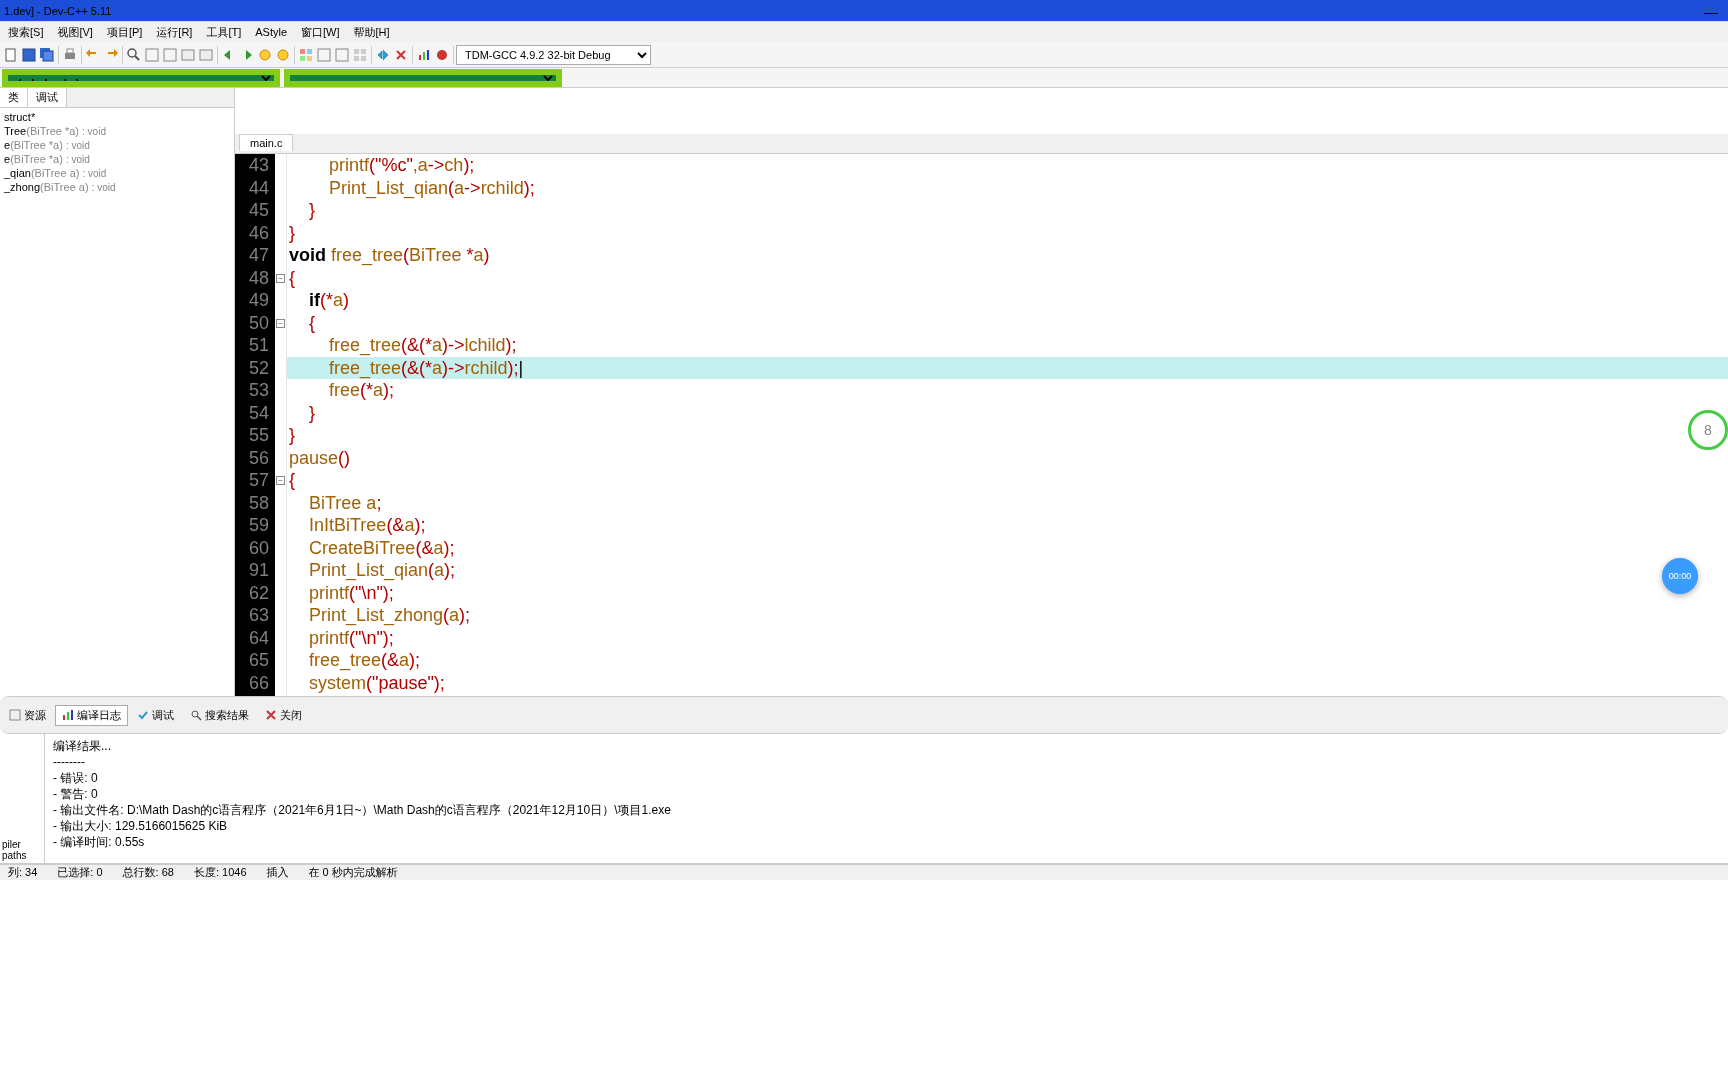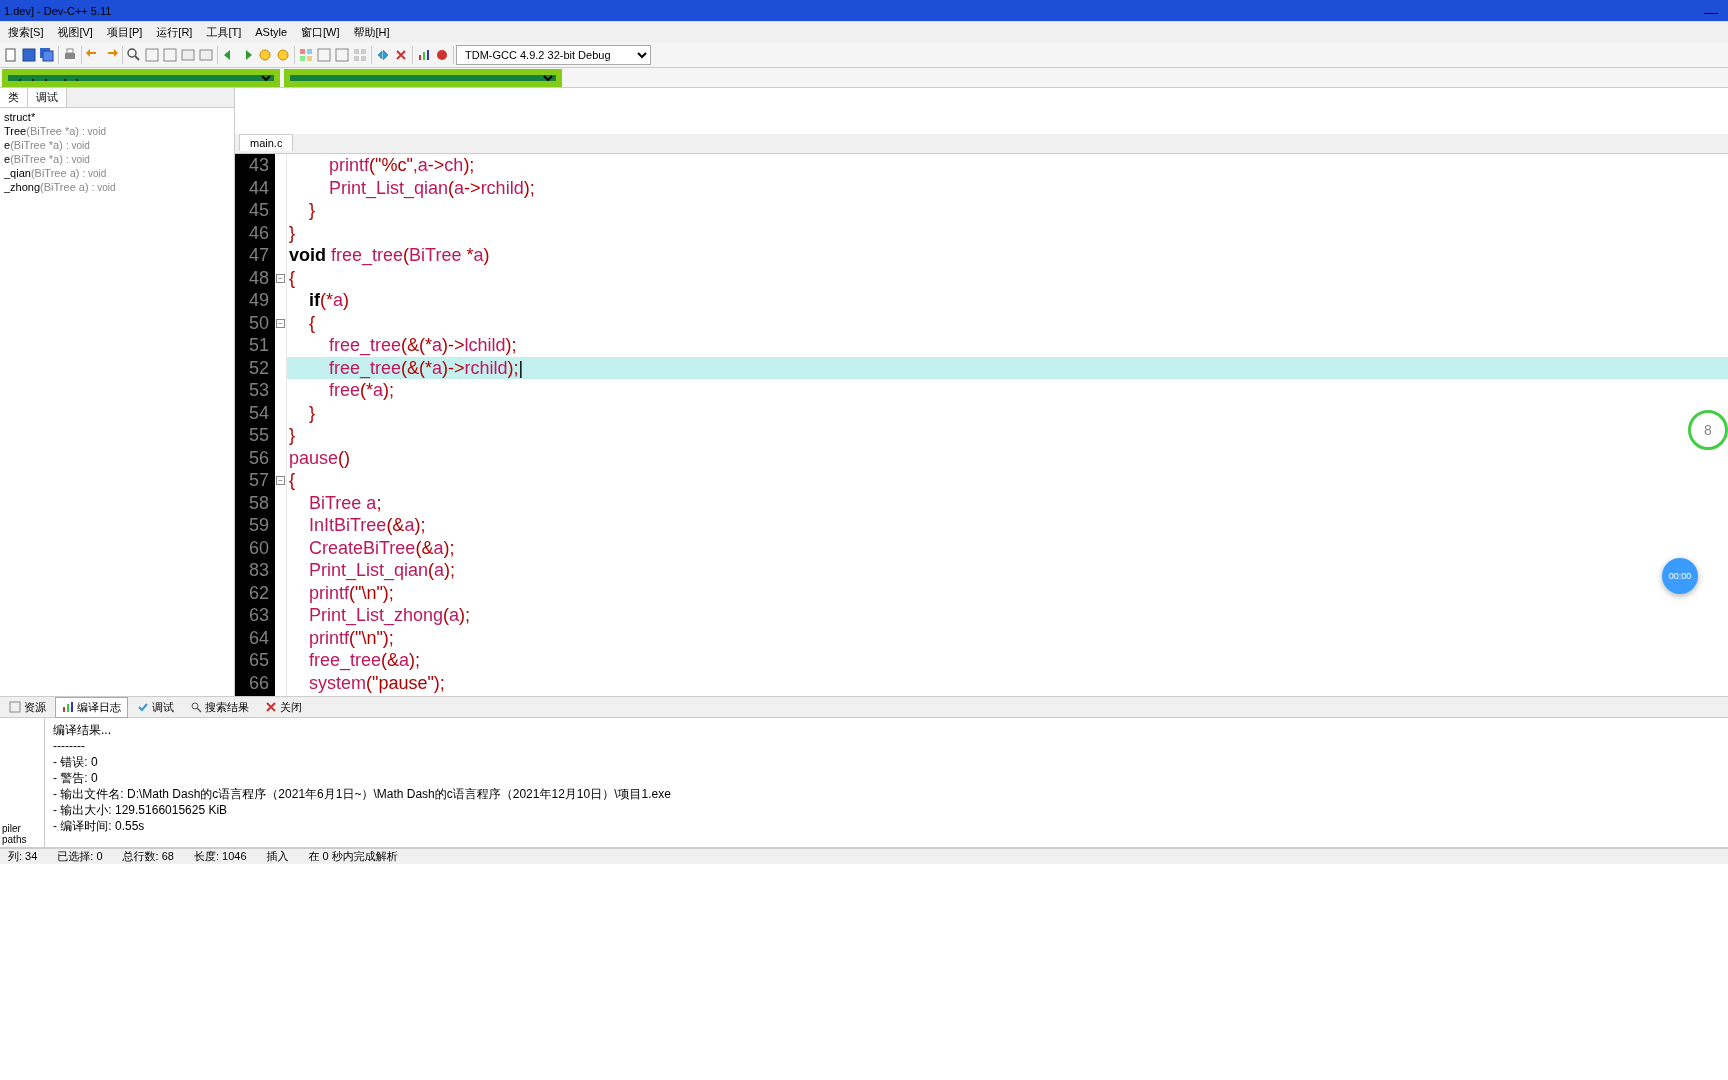--- a/index.html
+++ b/index.html
@@ -33,22 +33,22 @@
 .fold-line { height: 22.5px; position: relative; }
 .fold-box { position: absolute; top: 7px; left: 1px; width: 9px; height: 9px; border: 1px solid #888; background: #fff; font-size: 8px; line-height: 7px; text-align: center; color: #555; }
 .code-lines { flex: 1; }
 .code-line { height: 22.5px; line-height: 22.5px; white-space: pre; padding-left: 2px; }
 .hl { background: #c5f0f0; }
 .kw { color: #000; font-weight: bold; }
 .str { color: #b00000; }
 .num { color: #b00000; }
 .op-red { color: #b00000; }
 .paren { color: #b00000; }
-.ident { color: #be185d; }
-.bottom-tabs { height: 22px; display: flex; align-items: center; background: #f0f0f0; border-top: 1px solid #ccc; border-bottom: 1px solid #ccc; gap: 2px; padding: 0 2px; }
+.ident { color: #a16207; }
+.bottom-tabs { height: 38px; display: flex; align-items: center; background: #f0f0f0; border-top: 1px solid #ccc; border-bottom: 1px solid #ccc; gap: 2px; padding: 0 2px; border-radius: 9px; }
 .btab { display: flex; align-items: center; gap: 3px; padding: 2px 6px; font-size: 11px; cursor: pointer; border: 1px solid transparent; }
 .btab.active { background: #fff; border: 1px solid #aaa; }
 .btab-icon { width: 12px; height: 12px; display: inline-block; }
 .output-area { display: flex; height: 130px; border-bottom: 1px solid #ccc; }
 .output-left { width: 45px; border-right: 1px solid #ccc; display: flex; flex-direction: column; justify-content: flex-end; padding: 2px; font-size: 10px; }
 .output-content { flex: 1; padding: 4px 8px; font-family: "SimSun", monospace; font-size: 12px; overflow: auto; background: #fff; }
 .output-content div { line-height: 16px; white-space: pre; }
 .statusbar { height: 16px; background: #f0f0f0; display: flex; align-items: center; padding: 0 8px; font-size: 11px; gap: 20px; border-top: 1px solid #ccc; }
 .overlay-badge { position: fixed; right: 0; top: 410px; width: 40px; height: 40px; border: 3px solid #4c4; border-radius: 50%; background: #fff; display: flex; align-items: center; justify-content: center; font-size: 14px; color: #888; }
 .overlay-timer { position: fixed; right: 30px; top: 558px; width: 36px; height: 36px; border-radius: 50%; background: #3b9cff; color: #fff; display: flex; align-items: center; justify-content: center; font-size: 9px; box-shadow: 0 2px 6px rgba(0,0,0,0.3); }
@@ -253,21 +253,21 @@
           <div class="gutter-line">51</div>
           <div class="gutter-line">52</div>
           <div class="gutter-line">53</div>
           <div class="gutter-line">54</div>
           <div class="gutter-line">55</div>
           <div class="gutter-line">56</div>
           <div class="gutter-line">57</div>
           <div class="gutter-line">58</div>
           <div class="gutter-line">59</div>
           <div class="gutter-line">60</div>
-          <div class="gutter-line">83</div>
+          <div class="gutter-line">91</div>
           <div class="gutter-line">62</div>
           <div class="gutter-line">63</div>
           <div class="gutter-line">64</div>
           <div class="gutter-line">65</div>
           <div class="gutter-line">66</div>
           <div class="gutter-line">67</div>
           <div class="gutter-line">68</div>
         </div>
       <div class="fold-col" id="foldcol">
           <div class="fold-line"></div>

